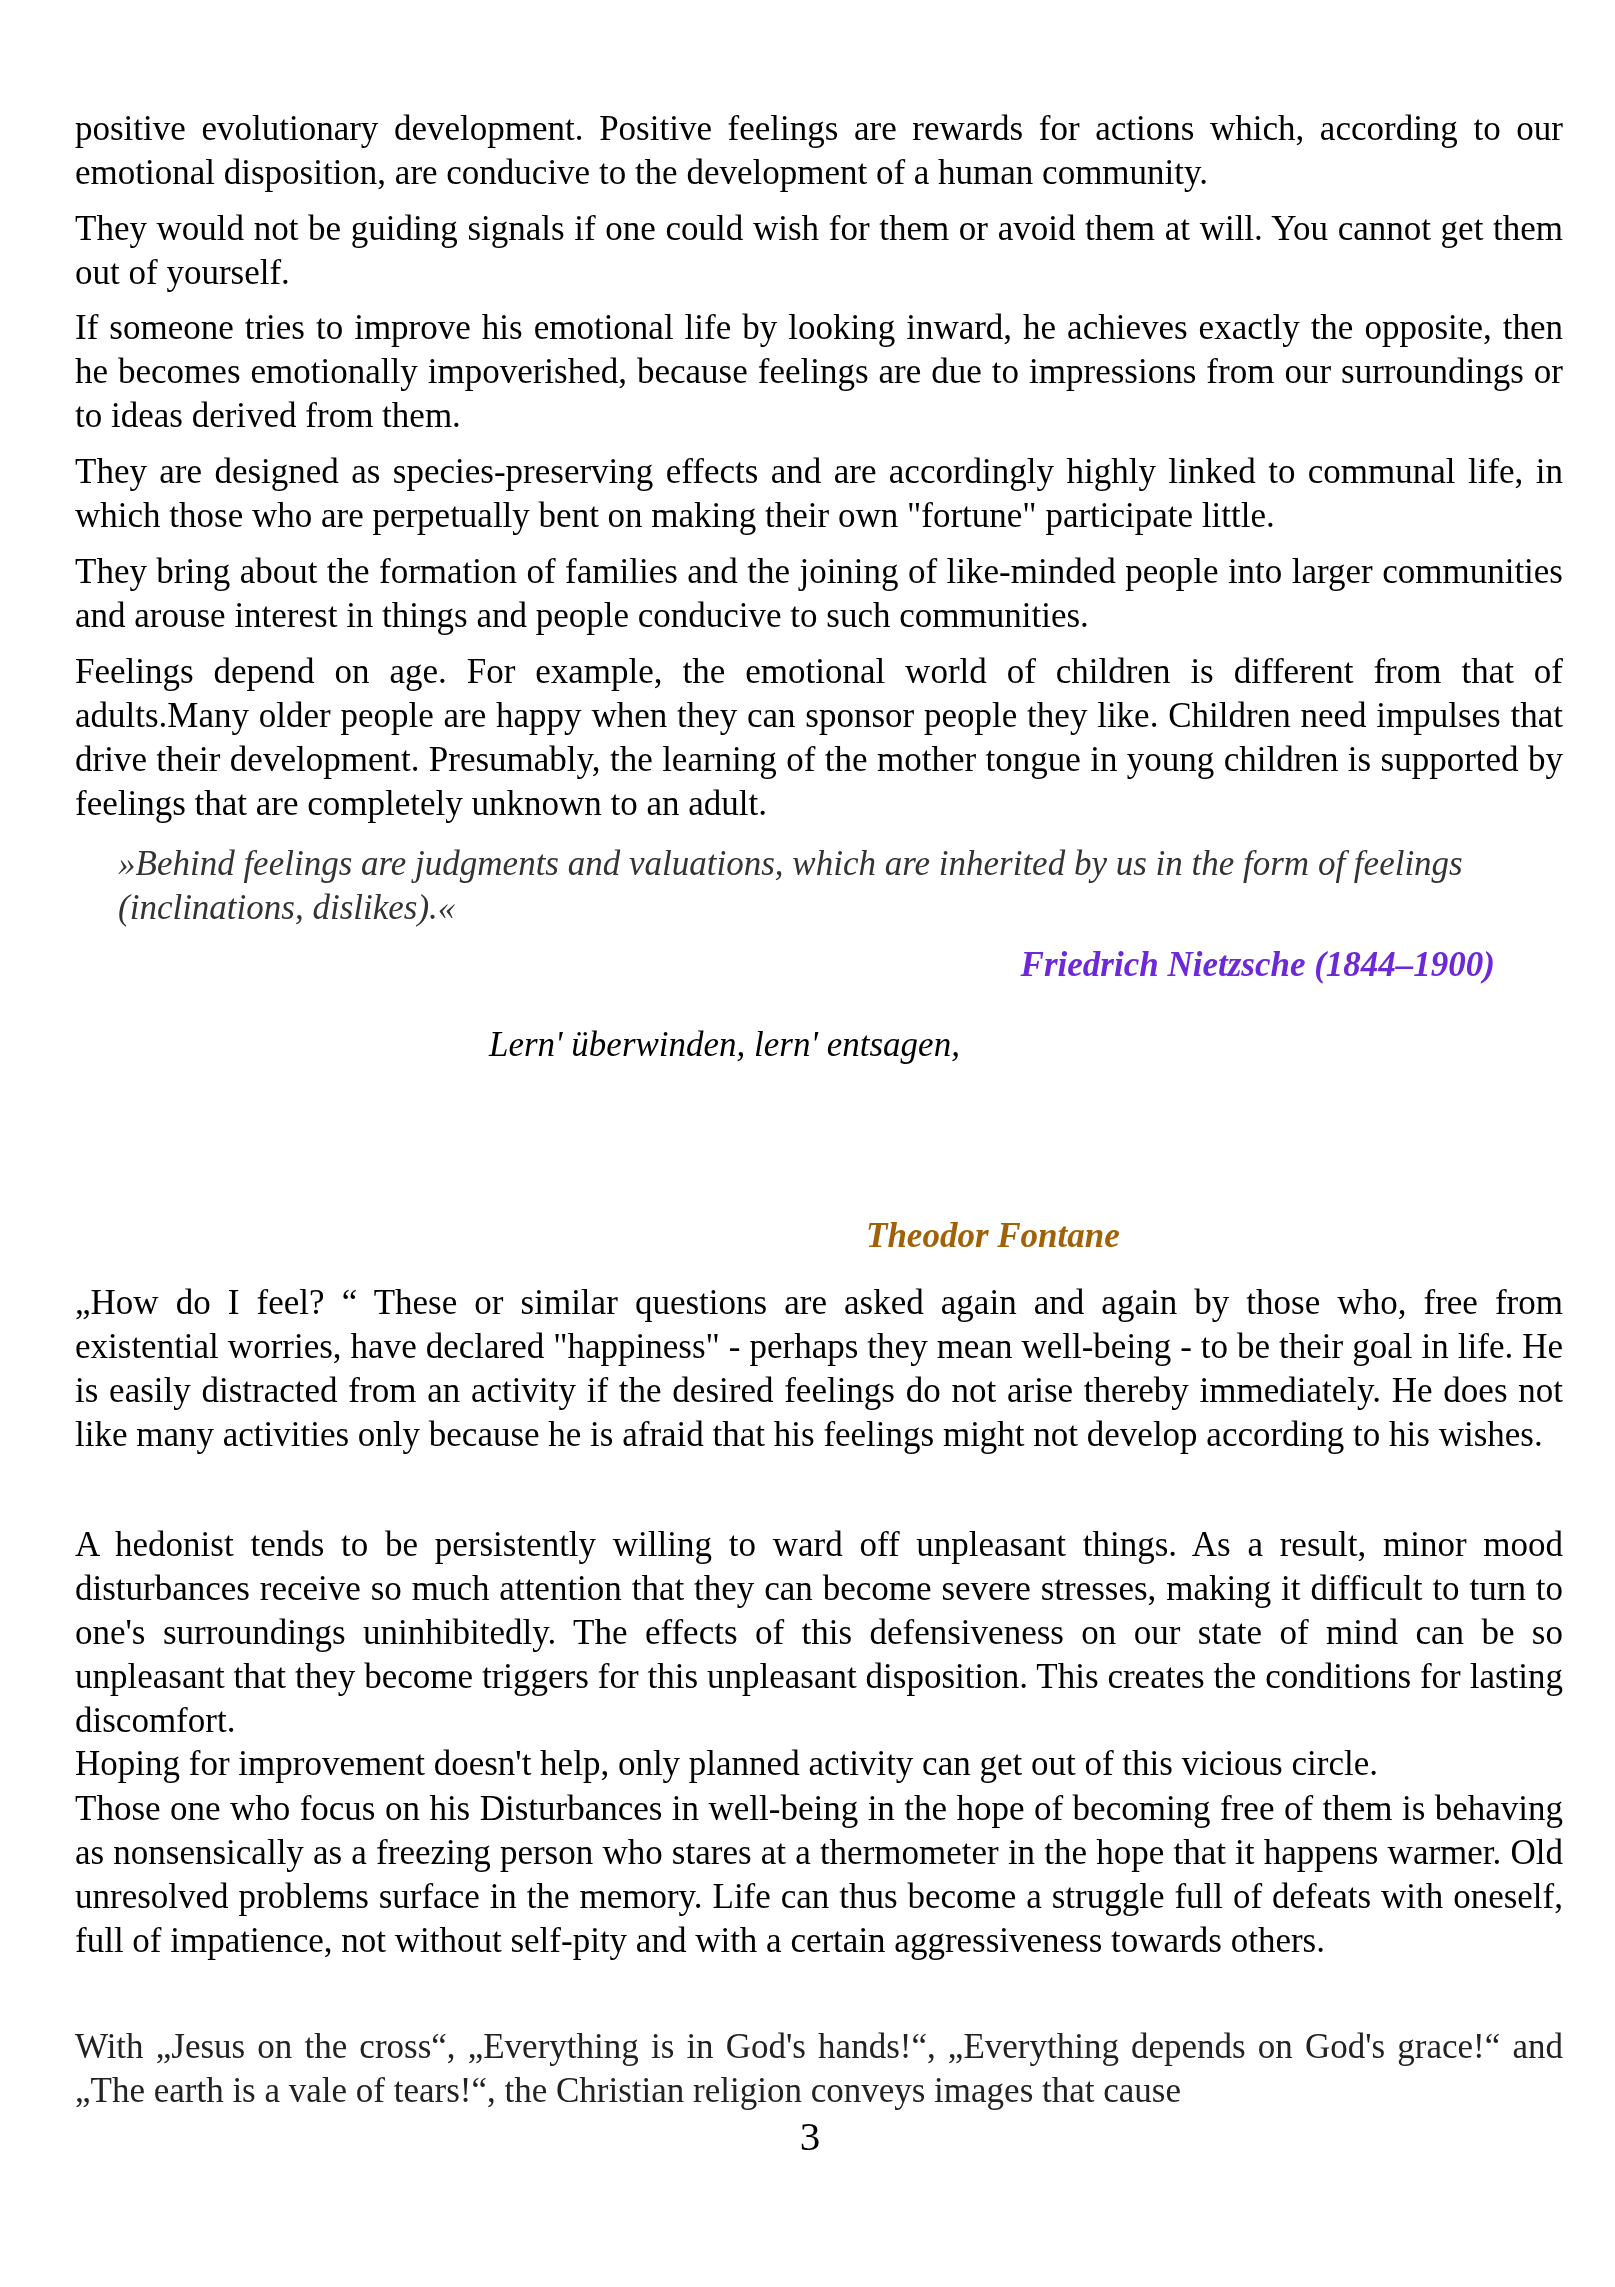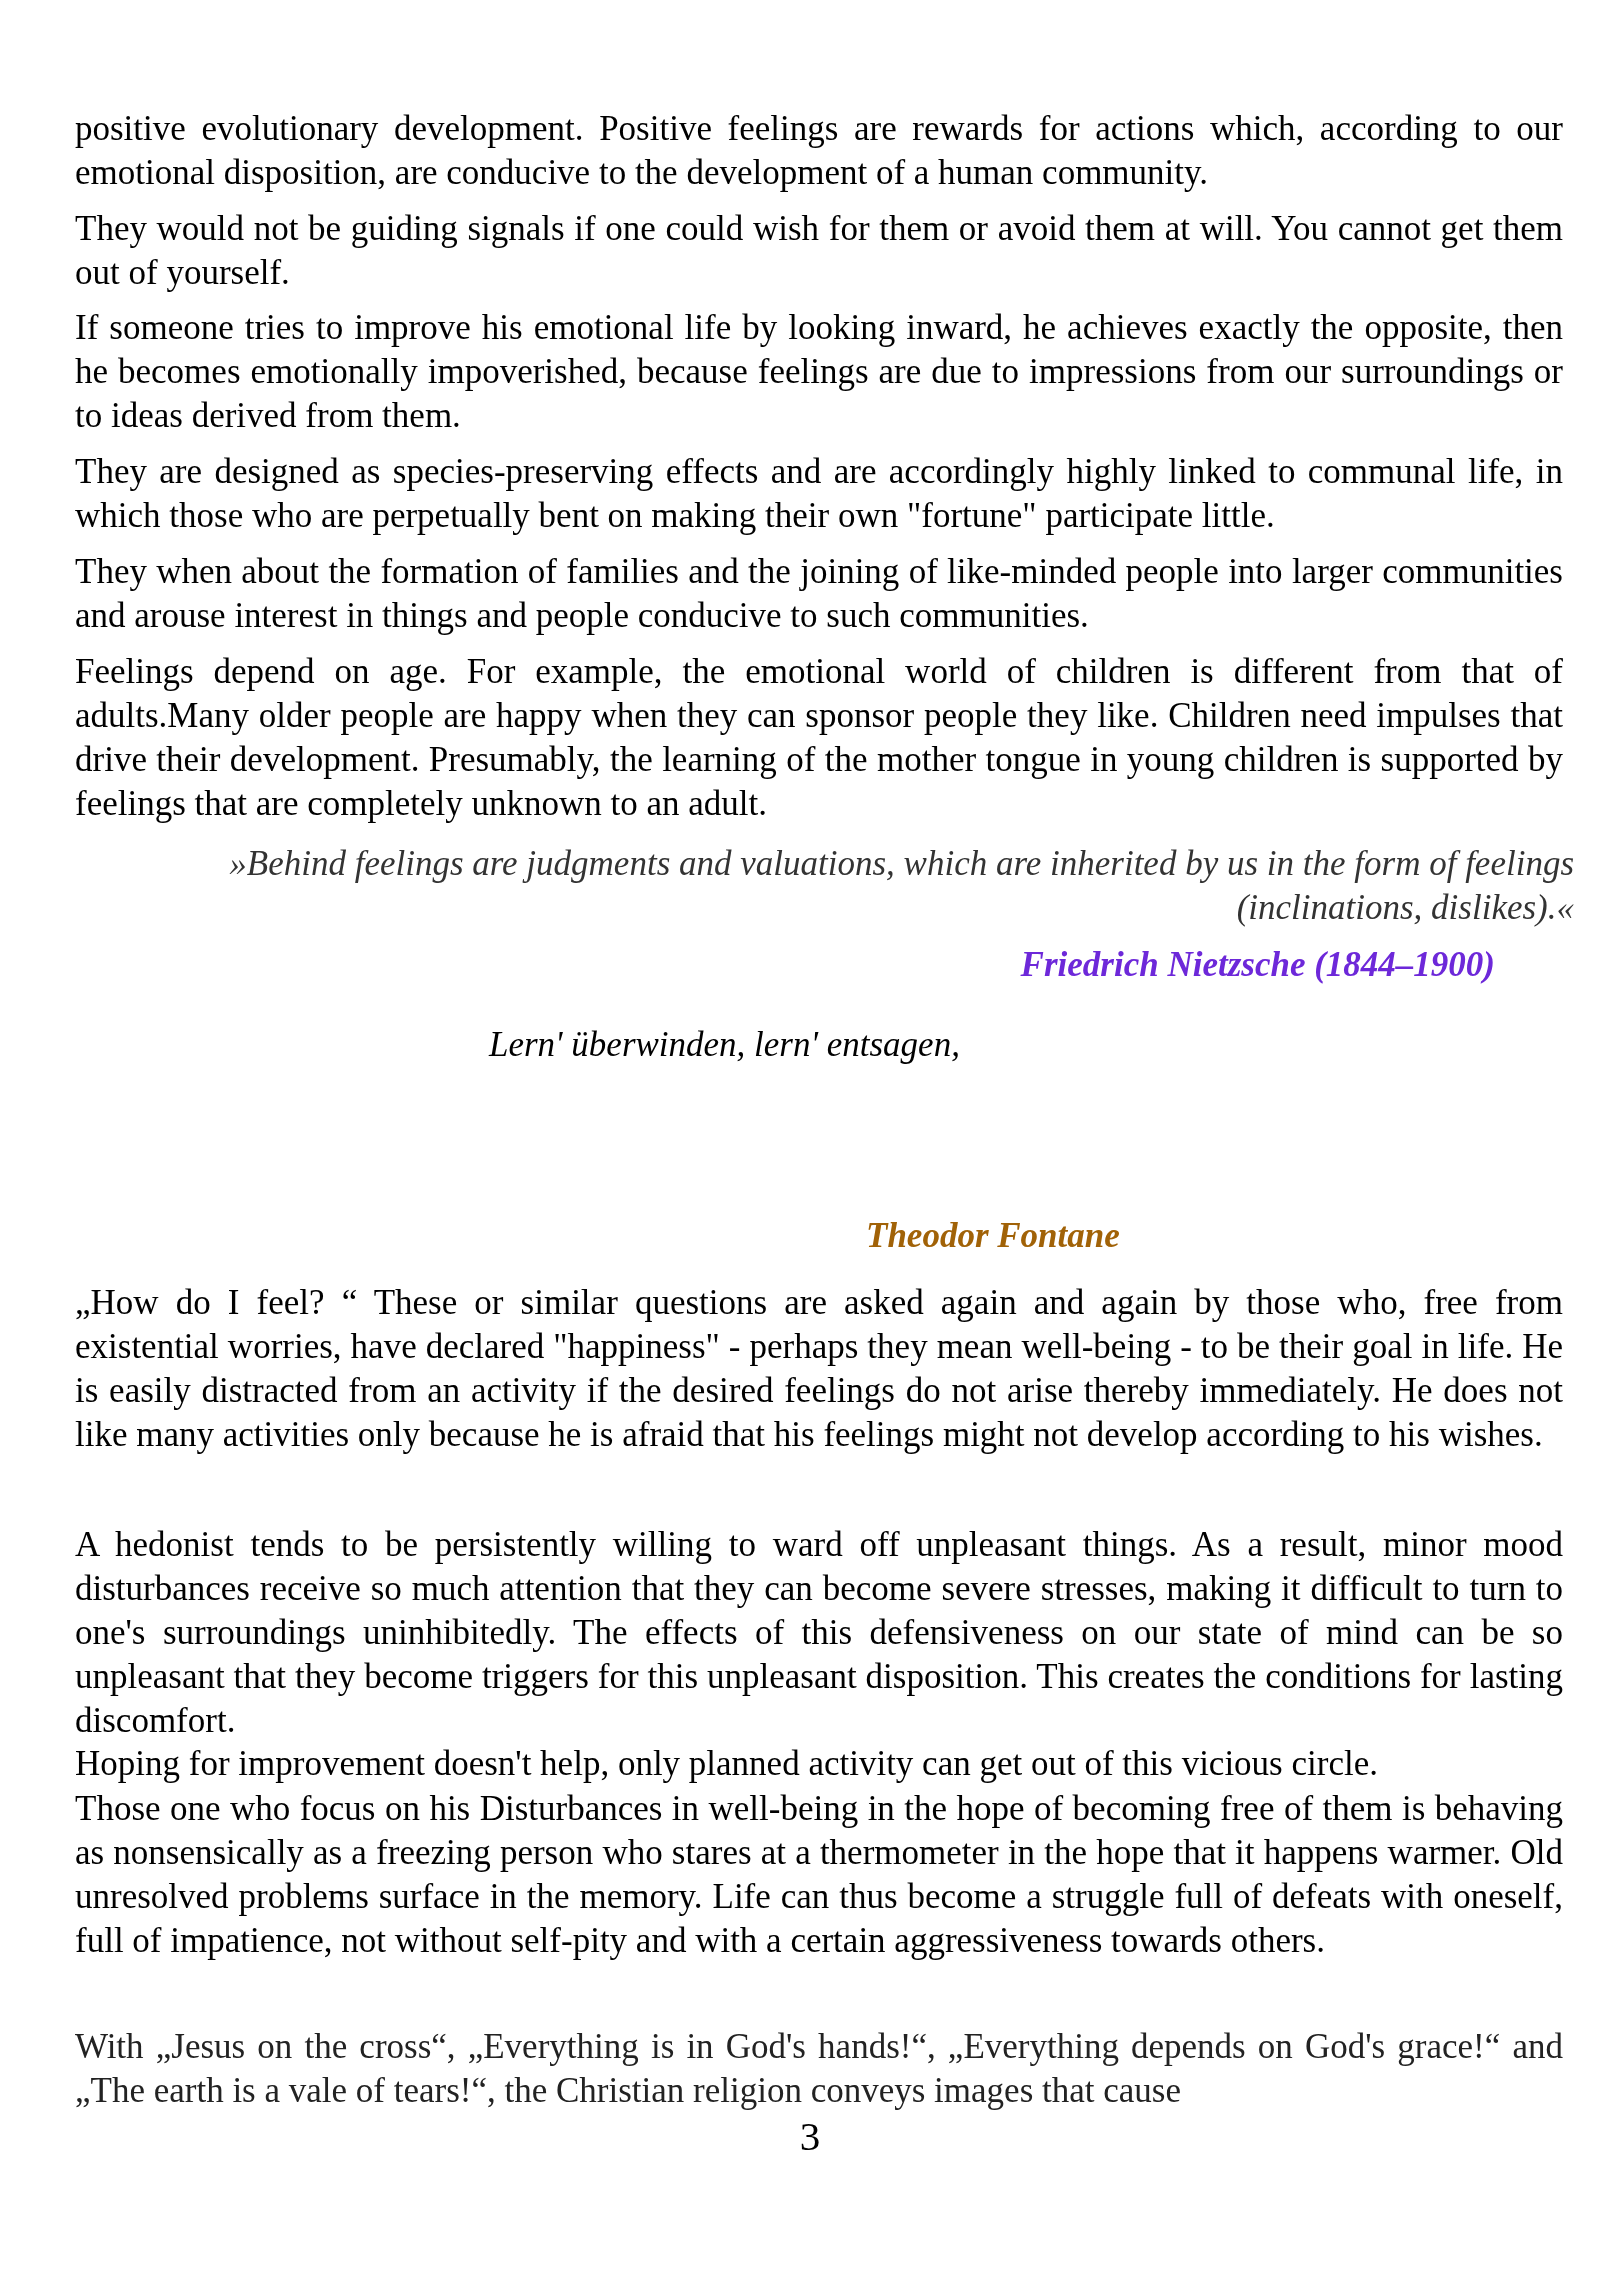--- a/index.html
+++ b/index.html
@@ -1,35 +1,35 @@
 <!DOCTYPE html>
 <html style="font-size:14.8px"><head>
 <meta charset="utf-8">
 <style>
   html, body { margin: 0; padding: 0; background: #ffffff; }
   body { width: 1615px; height: 2288px; position: relative; overflow: hidden; }
   .page { position: absolute; left: 66px; top: 0; width: 1488px; font-family: "Liberation Serif", serif; font-size: 35px; line-height: 44px; color: #000; }
   .p { position: absolute; left: 0; width: 1488px; margin: 9px; text-align: justify; text-align-last: left; }
   .p.gray { color: #222; }
-  .quote { position: absolute; left: 68px; width: 1440px; margin: 0; font-style: italic; color: #333; text-align: right; }
+  .quote { position: absolute; left: 52px; width: 1440px; margin: 0; font-style: italic; color: #333; text-align: left; }
   .attrib-n { position: absolute; right: 59px; margin: 0; font-style: italic; font-weight: bold; color: #6d28d9; }
   .poem { position: absolute; left: 423px; margin: 0; font-style: italic; color: #000; }
   .poem .line { display: block; }
   .attrib-f { position: absolute; left: 784px; margin: 16px; font-style: italic; font-weight: bold; color: #a16207; }
   .pagenum { position: absolute; left: 0; width: 1488px; text-align: center; margin: 0; font-size: 41px; }
 </style>
 </head>
 <body>
 
 <div class="page">
   <p class="p" style="top:98px">positive evolutionary development. Positive feelings are rewards for actions which, according to our emotional disposition, are conducive to the development of a human community.</p>
   <p class="p" style="top:198px">They would not be guiding signals if one could wish for them or avoid them at will. You cannot get them out of yourself.</p>
   <p class="p" style="top:297px">If someone tries to improve his emotional life by looking inward, he achieves exactly the opposite, then he becomes emotionally impoverished, because feelings are due to impressions from our surroundings or to ideas derived from them.</p>
   <p class="p" style="top:441px">They are designed as species-preserving effects and are accordingly highly linked to communal life, in which those who are perpetually bent on making their own "fortune" participate little.</p>
-  <p class="p" style="top:541px">They when about the formation of families and the joining of like-minded people into larger communities and arouse interest in things and people conducive to such communities.</p>
+  <p class="p" style="top:541px">They bring about the formation of families and the joining of like-minded people into larger communities and arouse interest in things and people conducive to such communities.</p>
   <p class="p" style="top:641px">Feelings depend on age. For example, the emotional world of children is different from that of adults.Many older people are happy when they can sponsor people they like. Children need impulses that drive their development. Presumably, the learning of the mother tongue in young children is supported by feelings that are completely unknown to an adult.</p>
 
   <p class="quote" style="top:842px">»Behind feelings are judgments and valuations, which are inherited by us in the form of feelings (inclinations, dislikes).«</p>
   <p class="attrib-n" style="top:943px">Friedrich Nietzsche (1844–1900)</p>
 
   <div class="poem" style="top:1023px">
     <span class="line">Lern' überwinden, lern' entsagen,</span>
   </div>
   <p class="attrib-f" style="top:1198px">Theodor Fontane</p>
 

